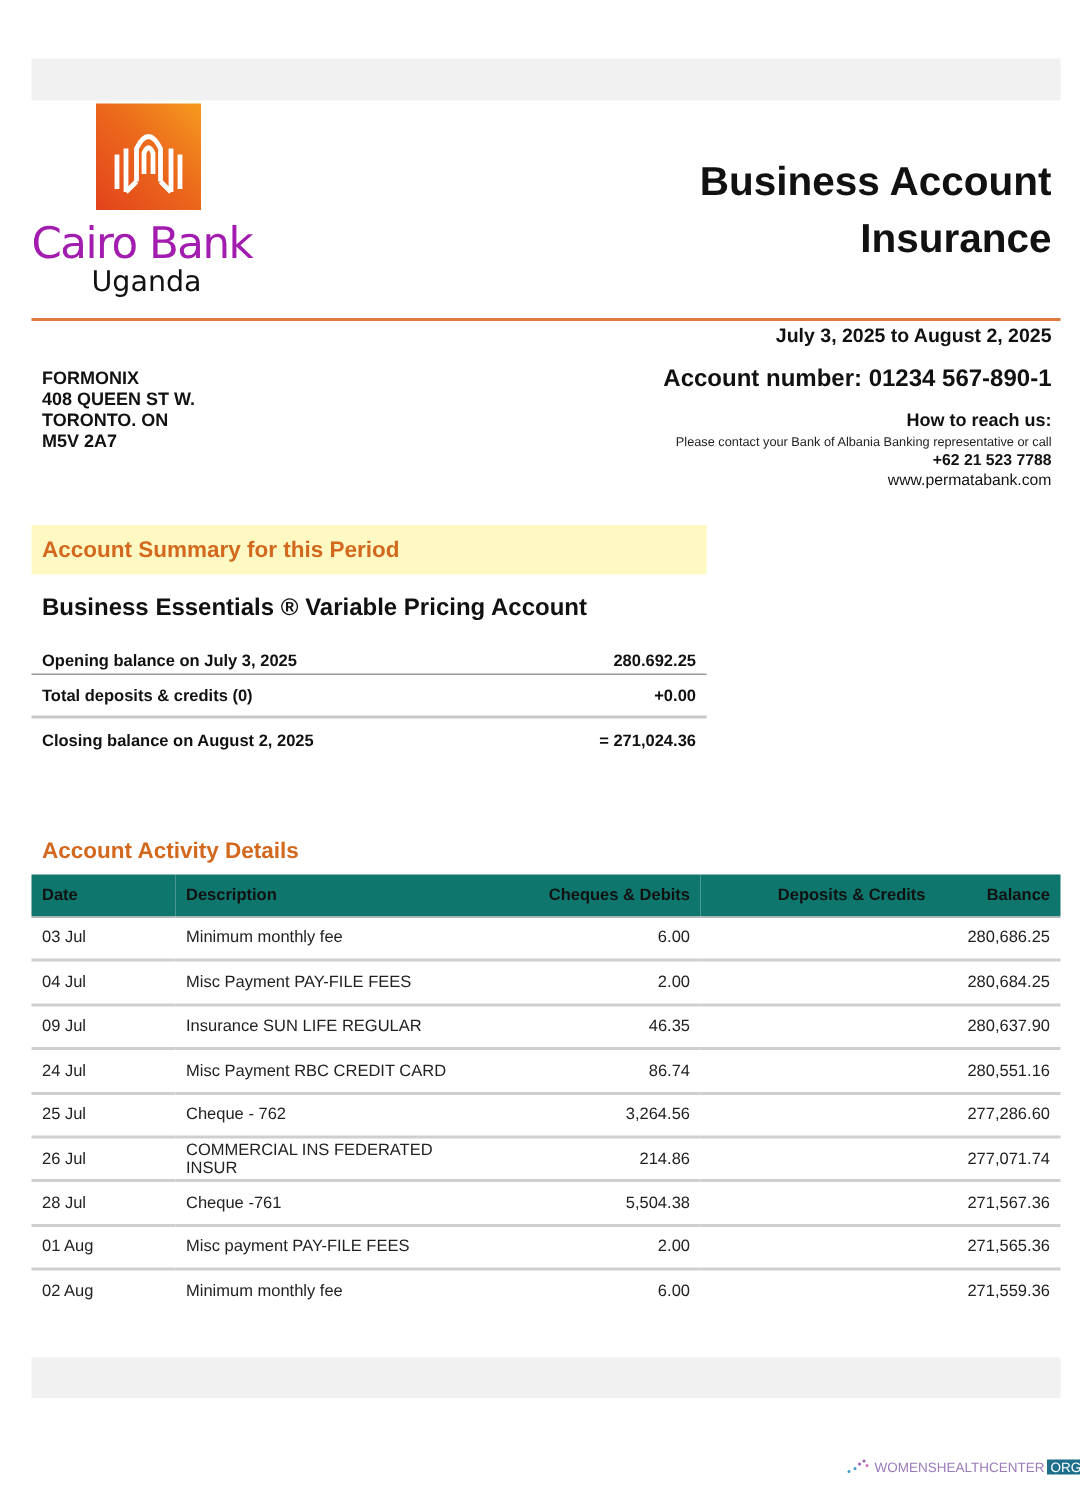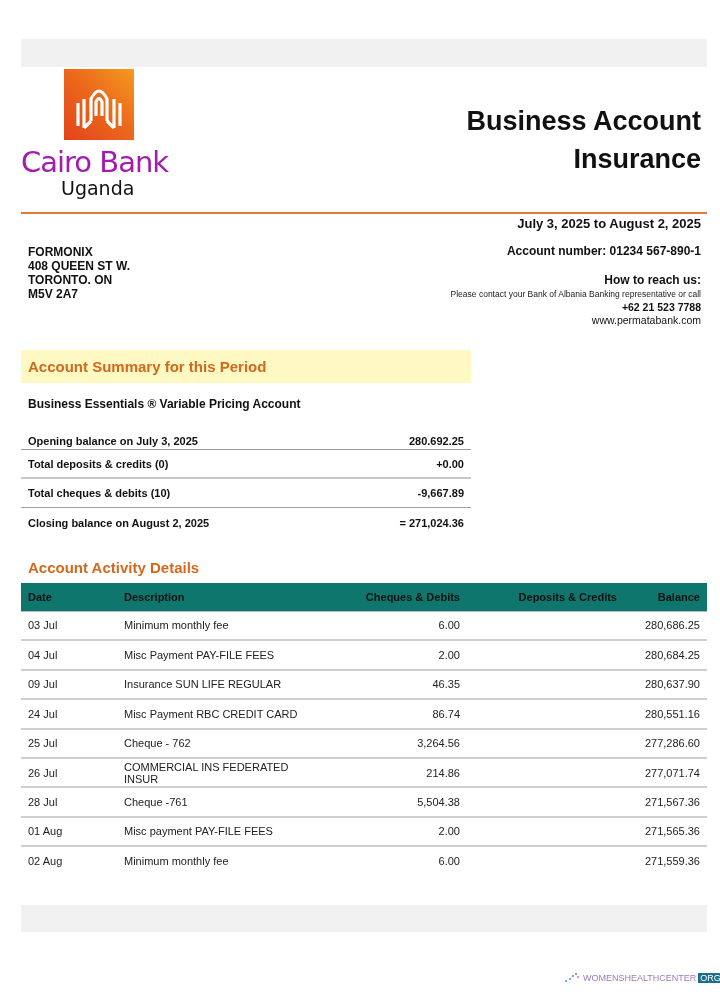--- a/index.html
+++ b/index.html
@@ -13,32 +13,32 @@
     background: linear-gradient(45deg, #e2431b 0%, #ec6a1c 55%, #f59a1e 100%); }
   .logo-mark svg { position: absolute; left: 0; top: 0; width: 70px; height: 71px; }
   .logo-name { position: absolute; left: 0; top: 76px; font-family: "DejaVu Sans", sans-serif; font-size: 29px; letter-spacing: -1px; color: #a21caf; white-space: nowrap; }
   .logo-sub { position: absolute; left: 40px; top: 108px; font-family: "DejaVu Sans", sans-serif; font-size: 19px; color: #111; white-space: nowrap; }
 
   .doc-title { position: absolute; right: 19px; top: 102px; text-align: right; font-weight: bold; font-size: 27px; line-height: 38px; color: #111; }
 
   .orange-rule { position: absolute; left: 21px; top: 212px; width: 686px; height: 2px; background: #e07a3c; }
 
   .period { position: absolute; right: 19px; top: 216px; font-weight: bold; font-size: 13px; }
-  .acctnum { position: absolute; right: 19px; top: 244px; font-weight: bold; font-size: 12px; }
+  .acctnum { position: absolute; right: 19px; top: 244px; font-weight: bold; font-size: 16px; }
   .reach-title { position: absolute; right: 19px; top: 273px; font-weight: bold; font-size: 12px; }
   .reach-text { position: absolute; right: 19px; top: 289px; font-size: 8.5px; color: #222; }
   .reach-phone { position: absolute; right: 19px; top: 301px; font-weight: bold; font-size: 10.5px; }
   .reach-web { position: absolute; right: 19px; top: 314px; font-size: 10.5px; }
 
   .address { position: absolute; left: 28px; top: 245px; font-weight: bold; font-size: 12px; line-height: 14px; }
 
   .summary-head { position: absolute; left: 21px; top: 350px; width: 450px; height: 33px; background: #fef9c3; }
   .section-title { color: #d2691e; font-weight: bold; font-size: 15px; }
   .summary-head .section-title { position: absolute; left: 7px; top: 8px; }
-  .acct-type { position: absolute; left: 28px; top: 397px; font-weight: bold; font-size: 12px; }
+  .acct-type { position: absolute; left: 28px; top: 397px; font-weight: bold; font-size: 16px; }
 
   .summary-table { position: absolute; left: 21px; top: 430px; width: 450px; }
   .sum-row { position: relative; height: 29px; display: flex; justify-content: space-between; align-items: center; padding: 0 7px; font-weight: bold; font-size: 11px; }
   .sum-row.first { height: 20px; align-items: flex-end; padding-bottom: 2px; border-bottom: 1px solid #9a9a9a; gap: 33px; }
   .sum-row.mid { border-bottom: 2px solid #c8c8c8; }
   .sum-row.mid2 { border-bottom: 1px solid #a0a0a0; }
 
   .activity-title { position: absolute; left: 28px; top: 559px; }
 
   .activity { position: absolute; left: 21px; top: 583px; width: 686px; border-collapse: collapse; font-size: 11px; }
@@ -108,24 +108,20 @@
 
 <div class="summary-table">
   <div class="sum-row first">
     <span>Opening balance on July 3, 2025</span>
     <span>280.692.25</span>
   </div>
   <div class="sum-row mid">
     <span>Total deposits &amp; credits (0)</span>
     <span>+0.00</span>
   </div>
-  <div class="sum-row mid2">
-    <span>Total cheques &amp; debits (10)</span>
-    <span>-9,667.89</span>
-  </div>
   <div class="sum-row">
     <span>Closing balance on August 2, 2025</span>
     <span>= 271,024.36</span>
   </div>
 </div>
 
 <div class="section-title activity-title">Account Activity Details</div>
 
 <table class="activity">
   <thead>

